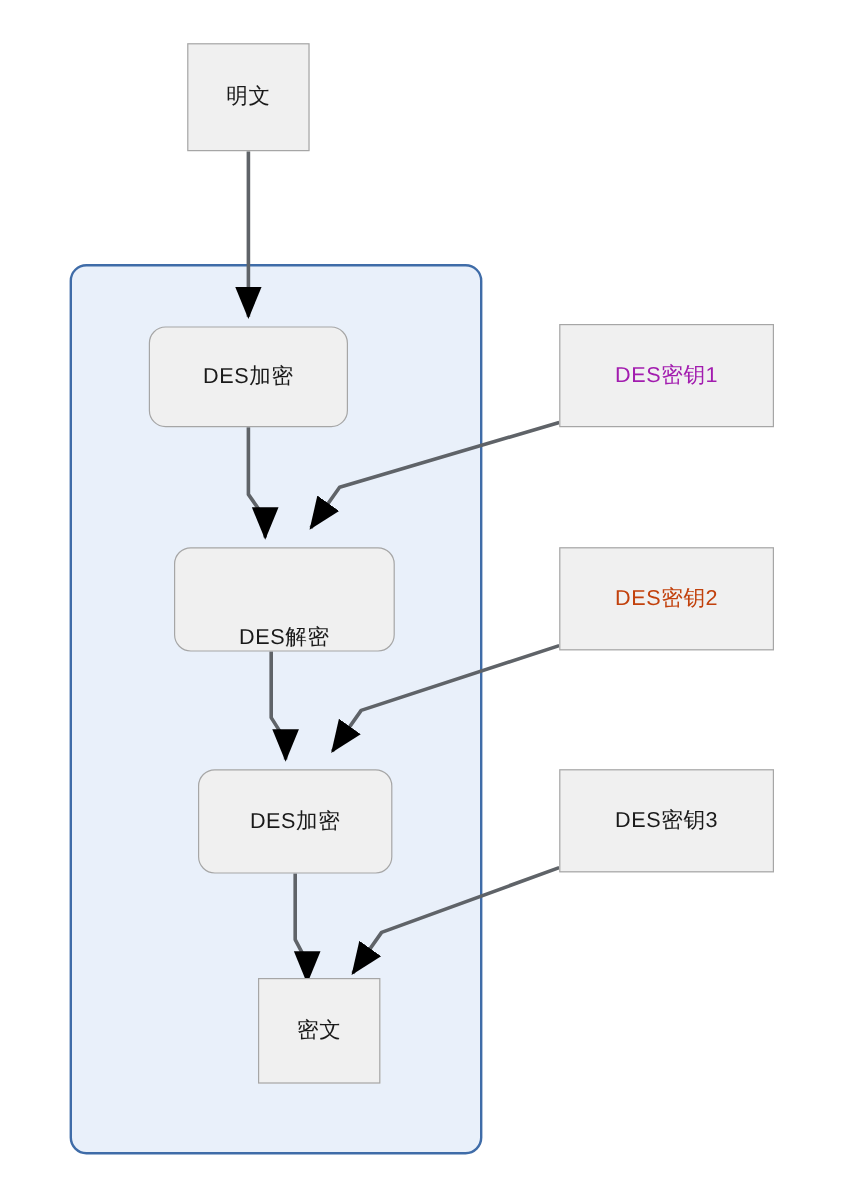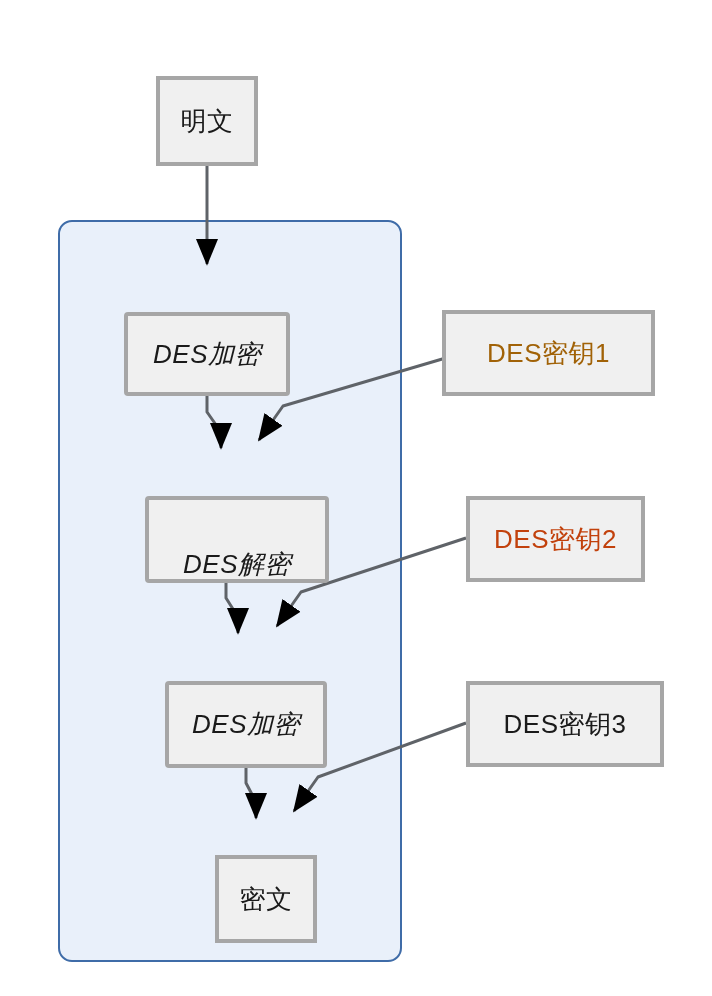--- a/index.html
+++ b/index.html
@@ -26,32 +26,30 @@
     pointer-events: none;
   }
   .node {
     position: absolute;
     box-sizing: border-box;
     display: flex;
     align-items: center;
     justify-content: center;
     text-align: center;
     background: #F0F0F0;
-    border: 4px solid #4d7c0f;
+    border: 1px solid #4d7c0f;
     color: #1A1A1A;
-    font-size: 26px;
+    font-size: 18px;
     line-height: 1.1;
     letter-spacing: 0.5px;
     white-space: nowrap;
-    margin-top: 40px;
   }
   .node.rounded {
-    border-radius: 4px;
+    border-radius: 14px;
     background: #F1F1F1;
-    font-style: italic;
   }
   .node.sharp {
     border-radius: 0;
   }
   .group-box {
     position: absolute;
     box-sizing: border-box;
     background: #E9F0FA;
     border: 2px solid #3F6CA8;
     border-radius: 14px;
@@ -93,24 +91,24 @@
       </div>
       <div class="node rounded" style="left: 145px; top: 456px; width: 184px; height: 87px; background: rgb(240, 240, 240); border-color: rgb(166, 166, 166); color: rgb(26, 26, 26); align-items: flex-end;">
         <span class="node-label">DES解密</span>
       </div>
       <div class="node rounded" style="left: 165px; top: 641px; width: 162px; height: 87px; background: rgb(240, 240, 240); border-color: rgb(166, 166, 166); color: rgb(26, 26, 26);">
         <span class="node-label">DES加密</span>
       </div>
       <div class="node sharp" style="left: 215px; top: 815px; width: 102px; height: 88px; background: rgb(240, 240, 240); border-color: rgb(166, 166, 166); color: rgb(26, 26, 26);">
         <span class="node-label">密文</span>
       </div>
-      <div class="node sharp" style="left: 442px; top: 270px; width: 213px; height: 86px; background: rgb(240, 240, 240); border-color: rgb(166, 166, 166); color: #a16207;">
+      <div class="node sharp" style="left: 466px; top: 270px; width: 179px; height: 86px; background: rgb(240, 240, 240); border-color: rgb(166, 166, 166); color: #a21caf;">
         <span class="node-label">DES密钥1</span>
       </div>
       <div class="node sharp" style="left: 466px; top: 456px; width: 179px; height: 86px; background: rgb(240, 240, 240); border-color: rgb(166, 166, 166); color: #c2410c;">
         <span class="node-label">DES密钥2</span>
       </div>
-      <div class="node sharp" style="left: 466px; top: 641px; width: 198px; height: 86px; background: rgb(240, 240, 240); border-color: rgb(166, 166, 166); color: rgb(26, 26, 26);">
+      <div class="node sharp" style="left: 466px; top: 641px; width: 179px; height: 86px; background: rgb(240, 240, 240); border-color: rgb(166, 166, 166); color: rgb(26, 26, 26);">
         <span class="node-label">DES密钥3</span>
       </div>
     </div>
 
 </div>
 
 </body></html>

